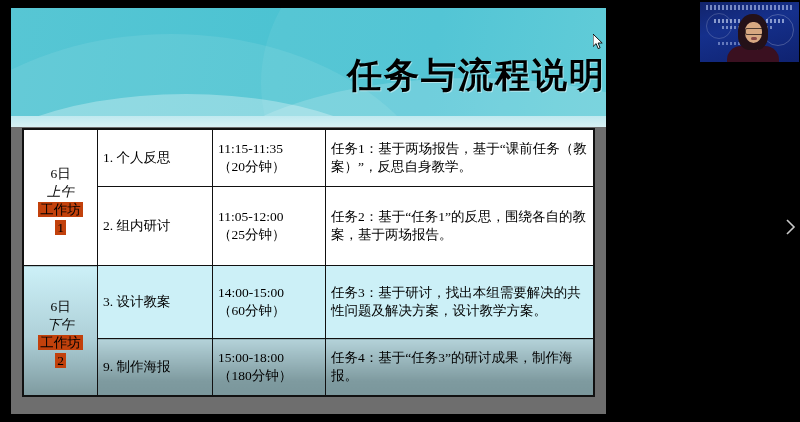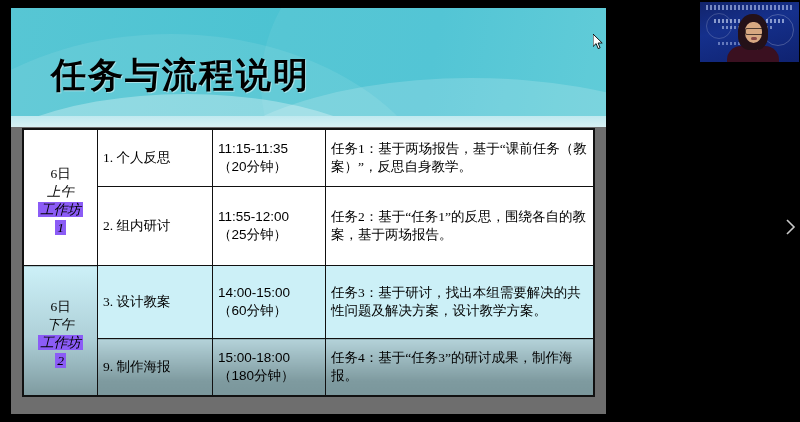--- a/index.html
+++ b/index.html
@@ -17,47 +17,47 @@
           overflow:hidden;}
   #banner .arc1{position:absolute;left:-120px;top:26px;width:560px;height:400px;
           border-radius:50%;background:rgba(255,255,255,0.085);}
   #banner .arc2{position:absolute;left:250px;top:-140px;width:640px;height:430px;
           border-radius:50%;background:rgba(255,255,255,0.06);}
   #banner .arc3{position:absolute;left:-60px;top:86px;width:470px;height:200px;
           border-radius:50%;background:rgba(255,255,255,0.30);}
   #banner .arc4{position:absolute;left:180px;top:70px;width:560px;height:230px;
           border-radius:50%;background:rgba(255,255,255,0.17);}
 
-  #slide-title{position:absolute;left:0;top:44px;width:595px;text-align:left;
+  #slide-title{position:absolute;left:0;top:44px;width:595px;text-align:right;
         font-size:35px;font-weight:bold;color:#000;letter-spacing:2px;
         font-family:"Liberation Serif","DejaVu Serif",serif;
-        text-shadow:1px 1px 0 rgba(255,255,255,0.45);padding-left:40px;}
+        text-shadow:1px 1px 0 rgba(255,255,255,0.45);}
 
   #banner-edge{position:absolute;left:0;top:108px;width:595px;height:18px;
         background:linear-gradient(180deg,#bfe9ef 0%,#d7f1f4 60%,#6e6e6e 61%);}
 
   
   #sched{position:absolute;left:11px;top:120px;width:573px;
          border-collapse:collapse;table-layout:fixed;
          border:2px solid #111;background:#fff;}
   #sched td{border:1.5px solid #111;padding:3px 5px;vertical-align:middle;
             color:#000;font-size:13.5px;line-height:1.35;}
   .c-when{width:63px;text-align:center;font-size:13px;line-height:1.3;}
   .c-act {width:104px;font-size:14px;white-space:nowrap;margin-top:40px;}
   .c-time{width:102px;font-size:13.5px;line-height:1.3;
-          font-family:Liberation Sans, sans-serif;}
+          font-family:Liberation Serif, serif;}
   .c-task{font-size:13.5px;line-height:1.42;font-family:Liberation Serif, serif;}
 
   .r-am td{background:#ffffff;height:50px;}
   .r-am2 td{height:72px;}
   .r-pm1 td{background:#ccf0f7;height:66px;}
   .r-pm2 td{background:linear-gradient(180deg,#b4d2d9 0%,#7e9a9f 75%,#7a969b 100%);height:50px;}
   .when-pm{background:linear-gradient(180deg,#ccf0f7 0%,#aed0d8 55%,#7e9a9f 100%) !important;}
 
-  .hl{background:#8b5cf6;padding:0 2px;font-style:italic;}
+  .hl{background:#c2410c;padding:0 2px;}
   .wcell .l1{display:block;margin-top:7px;}
   .wcell .l2{display:block;font-style:italic;}
   .wcell .l3{display:block;}
   .wcell .l4{display:block;}
 
   
   #cam{position:absolute;left:700px;top:2px;width:99px;height:60px;
        background:#0e1c5a;overflow:hidden;}
   #cam .backdrop{position:absolute;inset:0;
        background:linear-gradient(165deg,#12246b 0%,#15308c 40%,#0f2270 100%);}
@@ -120,21 +120,21 @@
         <td class="c-time">
           <div>11:15-11:35</div>
           <div>（20分钟）</div>
         </td>
         <td class="c-task">任务1：基于两场报告，基于“课前任务（教案）”，反思自身教学。</td>
       </tr>
 
       <tr class="r-am r-am2">
         <td class="c-act">2. 组内研讨</td>
         <td class="c-time">
-          <div>11:55-12:00</div>
+          <div>11:05-12:00</div>
           <div>（25分钟）</div>
         </td>
         <td class="c-task">任务2：基于“任务1”的反思，围绕各自的教案，基于两场报告。</td>
       </tr>
 
       <tr class="r-pm1">
         <td class="c-when wcell when-pm" rowspan="2">
           <span class="l1">6日</span>
           <span class="l2">下午</span>
           <span class="l3"><span class="hl">工作坊</span></span>

